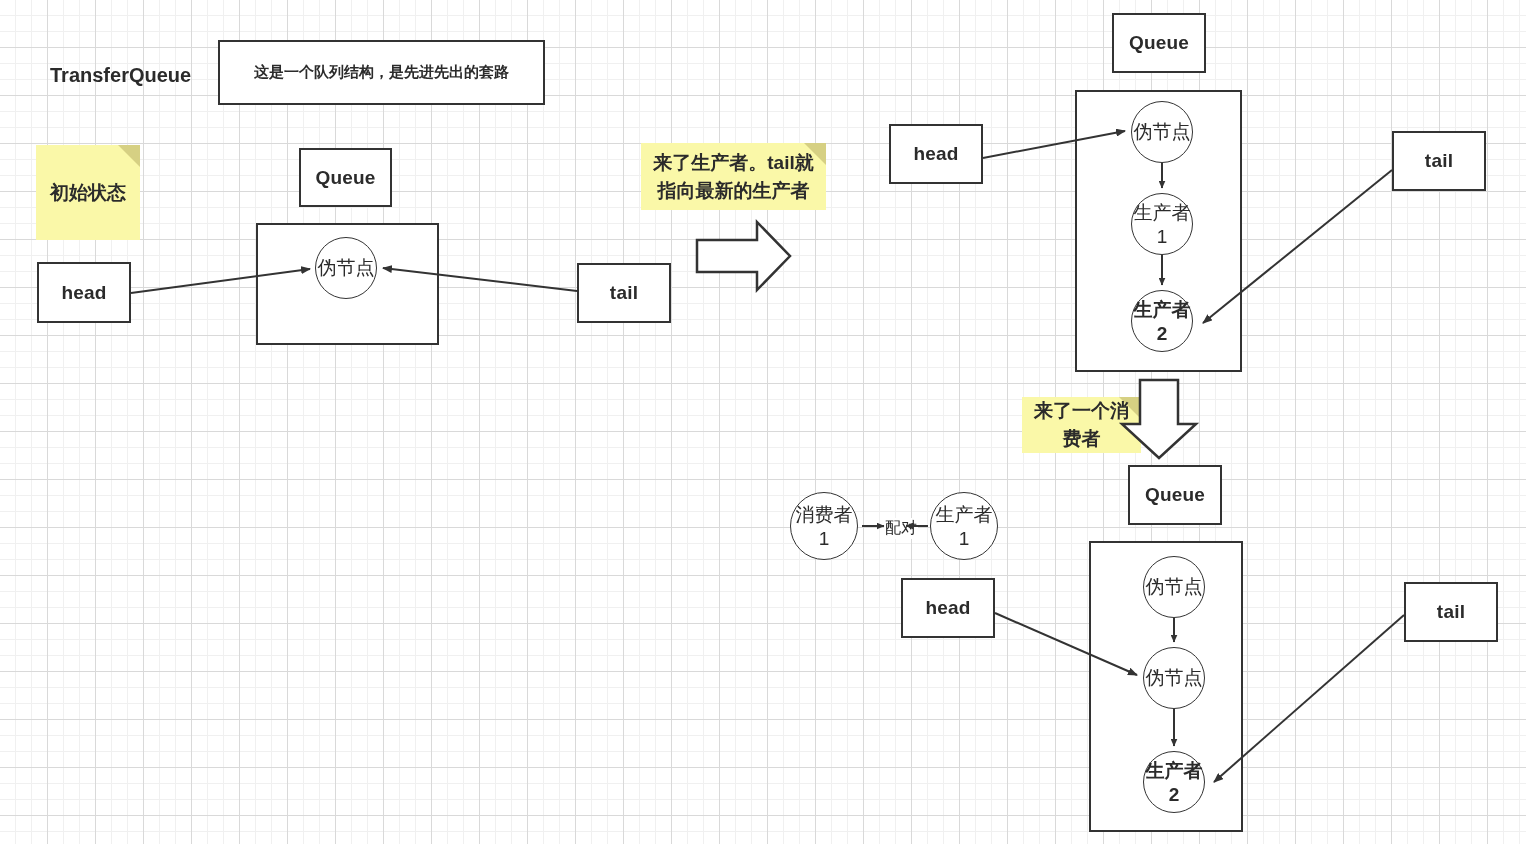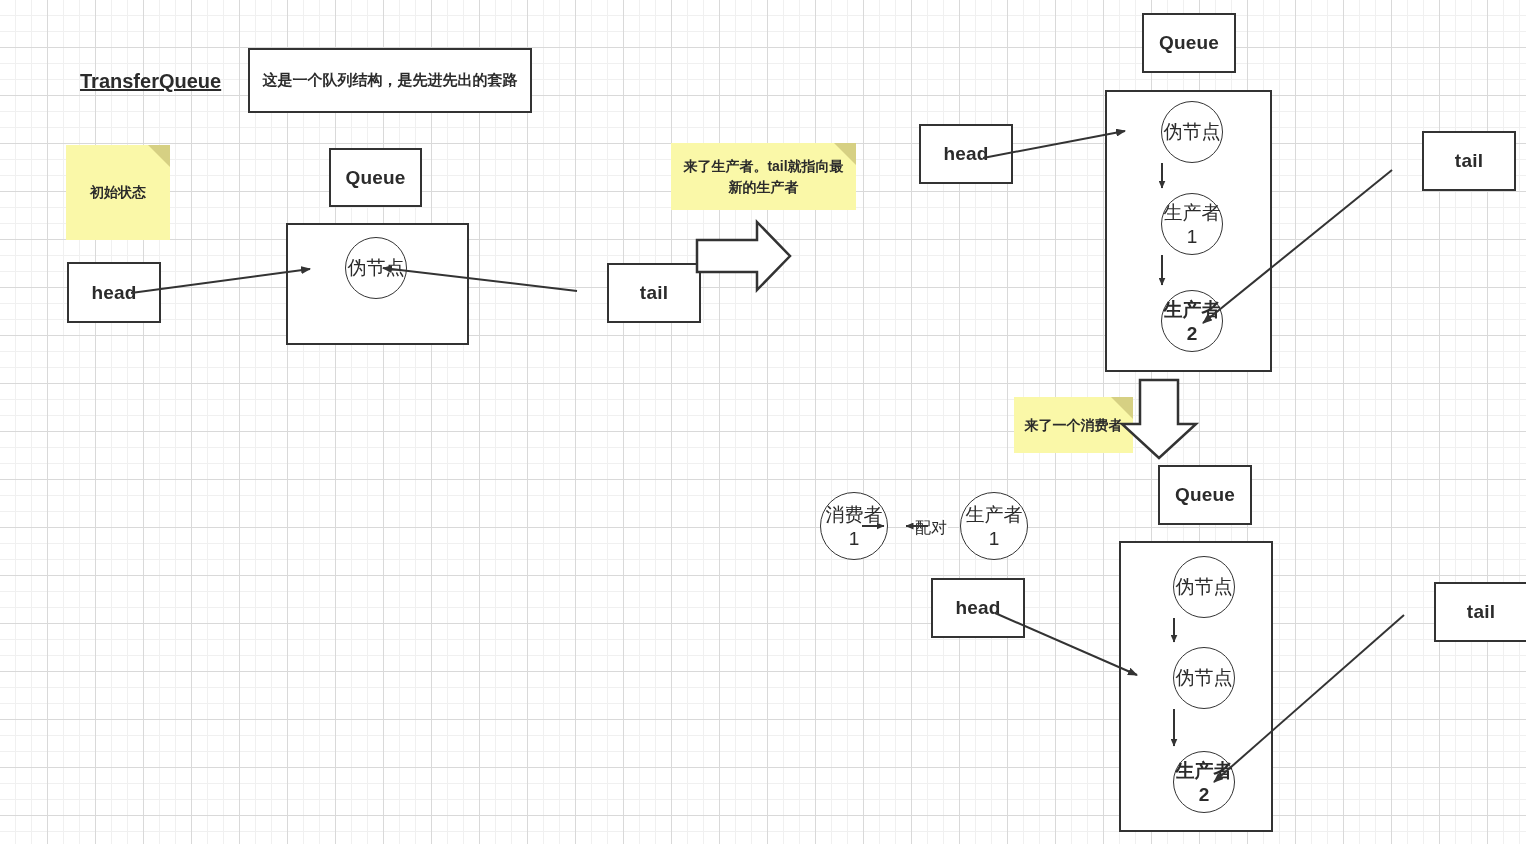--- a/index.html
+++ b/index.html
@@ -12,21 +12,21 @@
   #canvas{
     position:relative;width:1526px;height:844px;
     background-image:
       linear-gradient(to right, #d9d9d9 1px, transparent 1px),
       linear-gradient(to bottom, #d9d9d9 1px, transparent 1px),
       linear-gradient(to right, #f0f0f0 1px, transparent 1px),
       linear-gradient(to bottom, #f0f0f0 1px, transparent 1px);
     background-size:48px 48px,48px 48px,16px 16px,16px 16px;
     background-position:-1px -1px,-1px -1px,-1px -1px,-1px -1px;
   }
-  .abs{position:absolute;box-sizing:border-box;margin-left:30px;}
+  .abs{position:absolute;box-sizing:border-box;}
 
   
   .box{
     border:2.5px solid #333333;background:#ffffff;
     display:flex;align-items:center;justify-content:center;
     text-align:center;
   }
   .box-label{font-weight:bold;font-size:19px;color:#2b2b2b;letter-spacing:.2px;}
 
   
@@ -39,21 +39,21 @@
     font-size:15px;font-weight:bold;color:#2b2b2b;
   }
 
   
   .title{font-size:20px;font-weight:bold;color:#2b2b2b;}
 
   
   .sticky{
     background:#faf8a8;
     display:flex;align-items:center;justify-content:center;
-    text-align:center;font-size:14px;font-weight:bold;color:#2b2b2b;
+    text-align:center;font-size:19px;font-weight:bold;color:#2b2b2b;
     line-height:1.45;padding:12px 8px;
   }
   .sticky .fold{
     position:absolute;top:0;right:0;width:22px;height:22px;
     background:#d6d083;
     clip-path:polygon(0 0,100% 0,100% 100%);
   }
   .sticky-text{position:relative;z-index:1;}
 
   
@@ -65,23 +65,23 @@
   .node-bold{font-weight:bold;}
 
   svg.overlay{position:absolute;left:0;top:0;width:1526px;height:844px;pointer-events:none;}
   .pair-label{font-size:16px;color:#2b2b2b;background:#ffffff;padding:0 1px;}
 </style>
 </head>
 <body>
 
 <div id="canvas">
 
-  <div class="abs title" style="left:50px;top:70px;text-decoration:underline;">TransferQueue</div>
-
-  <div class="abs note-box" style="left:218px;top:48px;width:284px;height:65px;">
+  <div class="abs title" style="left:50px;top:64px;">TransferQueue</div>
+
+  <div class="abs note-box" style="left:218px;top:40px;width:327px;height:65px;">
     <span>这是一个队列结构，是先进先出的套路</span>
   </div>
 
   <div class="abs sticky" style="left:36px;top:145px;width:104px;height:95px;">
     <span class="fold"></span>
     <span class="sticky-text">初始状态</span>
   </div>
 
   <div class="abs box" style="left:37px;top:262px;width:94px;height:61px;">
     <span class="box-label">head</span>
@@ -123,21 +123,21 @@
   </div>
 
   <div class="abs box" style="left:889px;top:124px;width:94px;height:60px;">
     <span class="box-label">head</span>
   </div>
 
   <div class="abs box" style="left:1392px;top:131px;width:94px;height:60px;">
     <span class="box-label">tail</span>
   </div>
 
-  <div class="abs sticky" style="left:984px;top:397px;width:119px;height:56px;">
+  <div class="abs sticky" style="left:1022px;top:397px;width:119px;height:56px;">
     <span class="fold"></span>
     <span class="sticky-text">来了一个消费者</span>
   </div>
 
   <div class="abs node" style="left:790px;top:492px;width:68px;height:68px;">
     <span>消费者1</span>
   </div>
   <div class="abs node" style="left:930px;top:492px;width:68px;height:68px;">
     <span>生产者1</span>
   </div>

